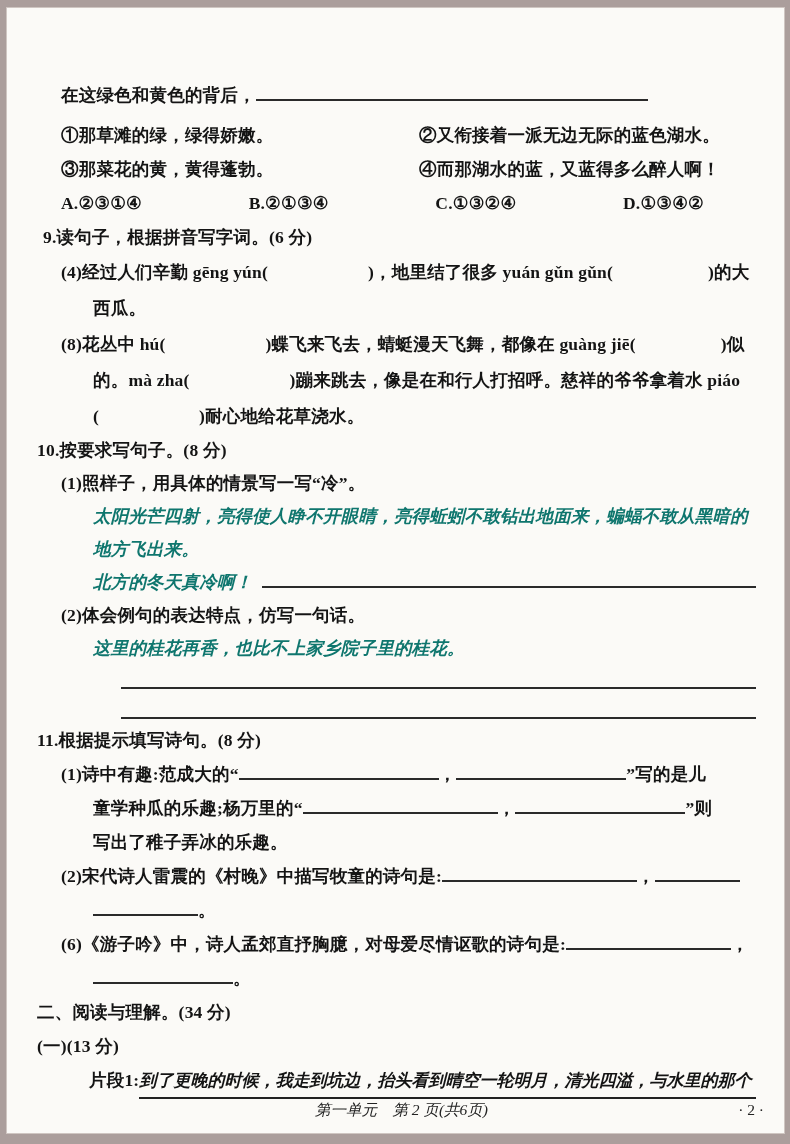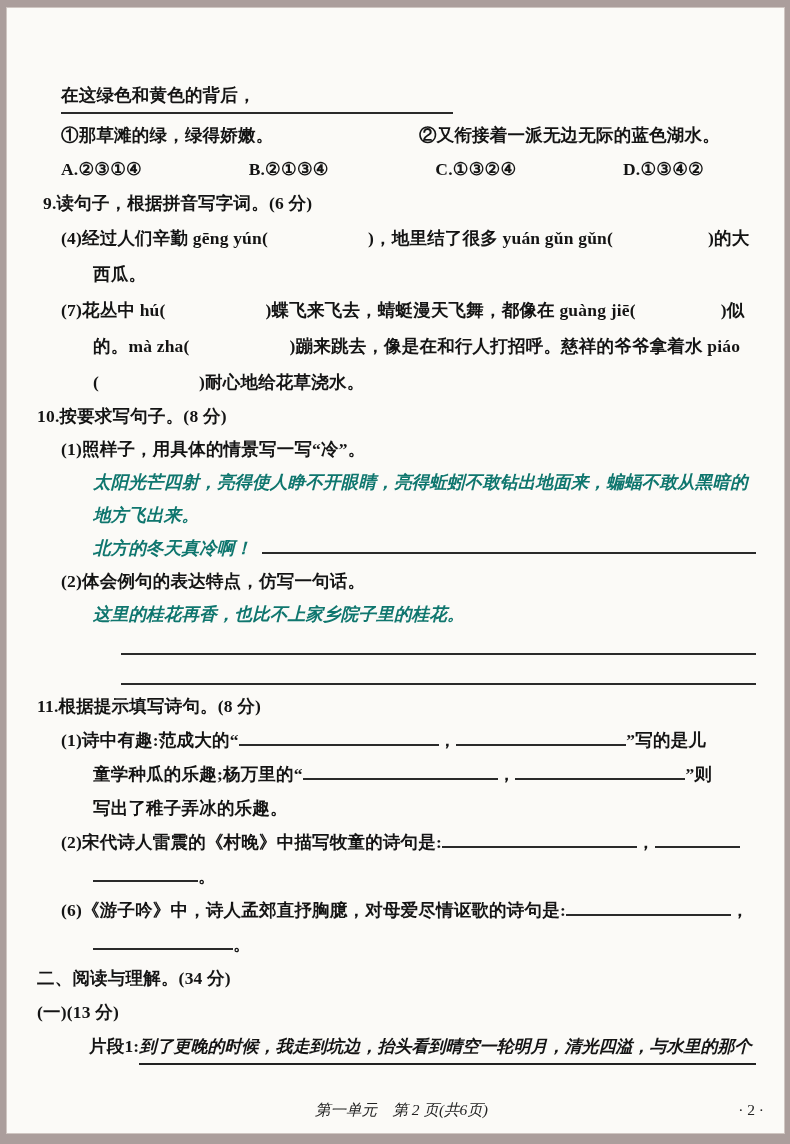--- a/index.html
+++ b/index.html
@@ -17,21 +17,21 @@
     padding:70px 28px 0 30px;
     font-size:17.5px;font-weight:bold;color:#141414;
     letter-spacing:0.2px;
   }
   .line{height:34px;line-height:34px;white-space:nowrap;}
   .flexline{display:flex;align-items:baseline;}
   .h36{height:36px;line-height:36px;}
   .h33{height:33px;line-height:33px;}
   .mt6{margin-top:6px;}
   .mt16{margin-top:4px;}
-  .ind1{padding-left:24px;flex-direction:column;}
+  .ind1{padding-left:24px;}
   .ind2{padding-left:56px;}
   .q9pad{padding-left:6px;}
   .kai{font-style:italic;font-weight:bold;color:#0f766e;}
   .cols{display:grid;grid-template-columns:358px 1fr;}
   .opts{display:flex;justify-content:space-between;padding-left:24px;padding-right:52px;}
   .blank{display:inline-block;height:5px;border-bottom:2px solid #2a2a2a;}
   .b-stem{width:392px;}
   .gap100{width:100px;border-bottom:none;}
   .gap95{width:95px;border-bottom:none;}
   .gap85{width:85px;border-bottom:none;}
@@ -72,35 +72,39 @@
 
     <div class="line flexline ind1">
       <span>在这绿色和黄色的背后，</span>
         <span class="blank b-stem"></span>
     </div>
 
     <div class="cols line mt6 ind1">
       <span>①那草滩的绿，绿得娇嫩。</span>
       <span>②又衔接着一派无边无际的蓝色湖水。</span>
     </div>
+    <div class="cols line ind1">
+      <span>③那菜花的黄，黄得蓬勃。</span>
+      <span>④而那湖水的蓝，又蓝得多么醉人啊！</span>
+    </div>
 
     <div class="opts line">
       <span>A.②③①④</span>
       <span>B.②①③④</span>
       <span>C.①③②④</span>
       <span>D.①③④②</span>
     </div>
 
     <div class="line q9pad">9.读句子，根据拼音写字词。(6 分)</div>
     <div class="line h36 ind1">
       <span>(4)经过人们辛勤 gēng yún(</span><span class="sp gap100"></span><span>)，地里结了很多 yuán gǔn gǔn(</span><span class="sp gap95"></span><span>)的大</span>
     </div>
     <div class="line h36 ind2">西瓜。</div>
     <div class="line h36 ind1">
-      <span>(7)花丛中 hú(</span><span class="sp gap100"></span><span>)蝶飞来飞去，蜻蜓漫天飞舞，都像在 guàng jiē(</span><span class="sp gap85"></span><span>)似</span>
+      <span>(8)花丛中 hú(</span><span class="sp gap100"></span><span>)蝶飞来飞去，蜻蜓漫天飞舞，都像在 guàng jiē(</span><span class="sp gap85"></span><span>)似</span>
     </div>
     <div class="line h36 ind2">
       <span>的。mà zha(</span><span class="sp gap100"></span><span>)蹦来跳去，像是在和行人打招呼。慈祥的爷爷拿着水 piáo</span>
     </div>
     <div class="line h36 ind2">
       <span>(</span><span class="sp gap100"></span><span>)耐心地给花草浇水。</span>
     </div>
 
     <div class="line h33">10.按要求写句子。(8 分)</div>
     <div class="line h33 ind1">(1)照样子，用具体的情景写一写“冷”。</div>

